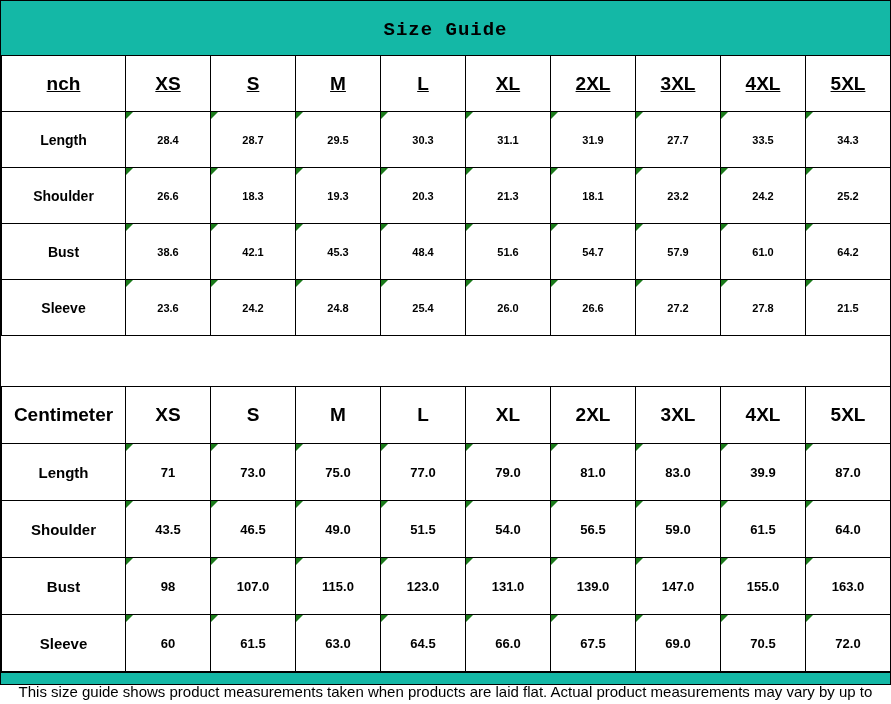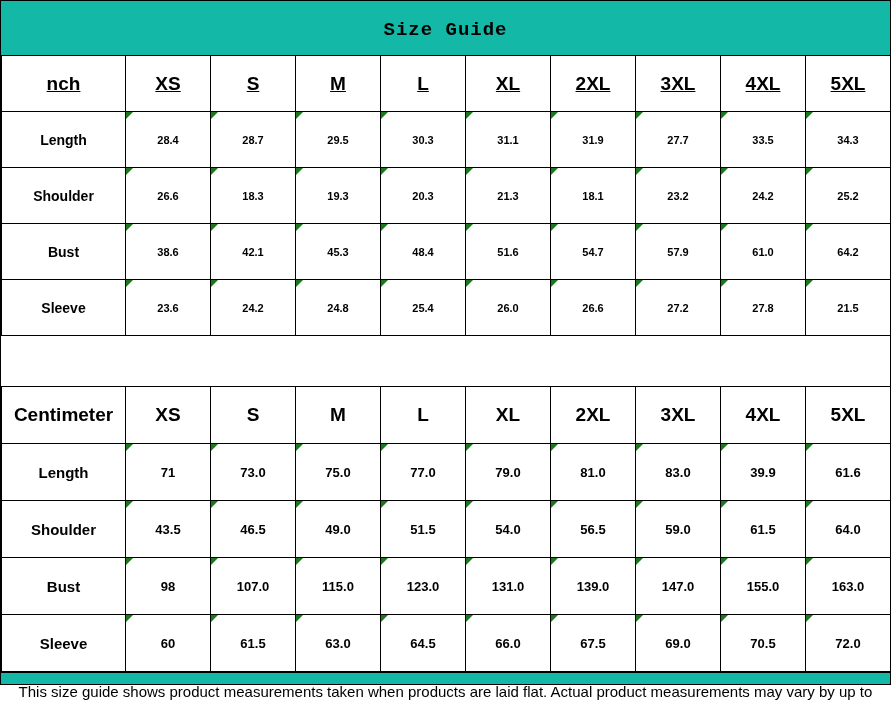--- a/index.html
+++ b/index.html
@@ -217,21 +217,21 @@
       <tr>
         <td class="rowlabel">Length</td>
         <td class="tick-cell">71</td>
         <td class="tick-cell">73.0</td>
         <td class="tick-cell">75.0</td>
         <td class="tick-cell">77.0</td>
         <td class="tick-cell">79.0</td>
         <td class="tick-cell">81.0</td>
         <td class="tick-cell">83.0</td>
         <td class="tick-cell">39.9</td>
-        <td class="tick-cell">61.6</td>
+        <td class="tick-cell">87.0</td>
       </tr>
 
       <tr>
         <td class="rowlabel">Shoulder</td>
         <td class="tick-cell">43.5</td>
         <td class="tick-cell">46.5</td>
         <td class="tick-cell">49.0</td>
         <td class="tick-cell">51.5</td>
         <td class="tick-cell">54.0</td>
         <td class="tick-cell">56.5</td>

